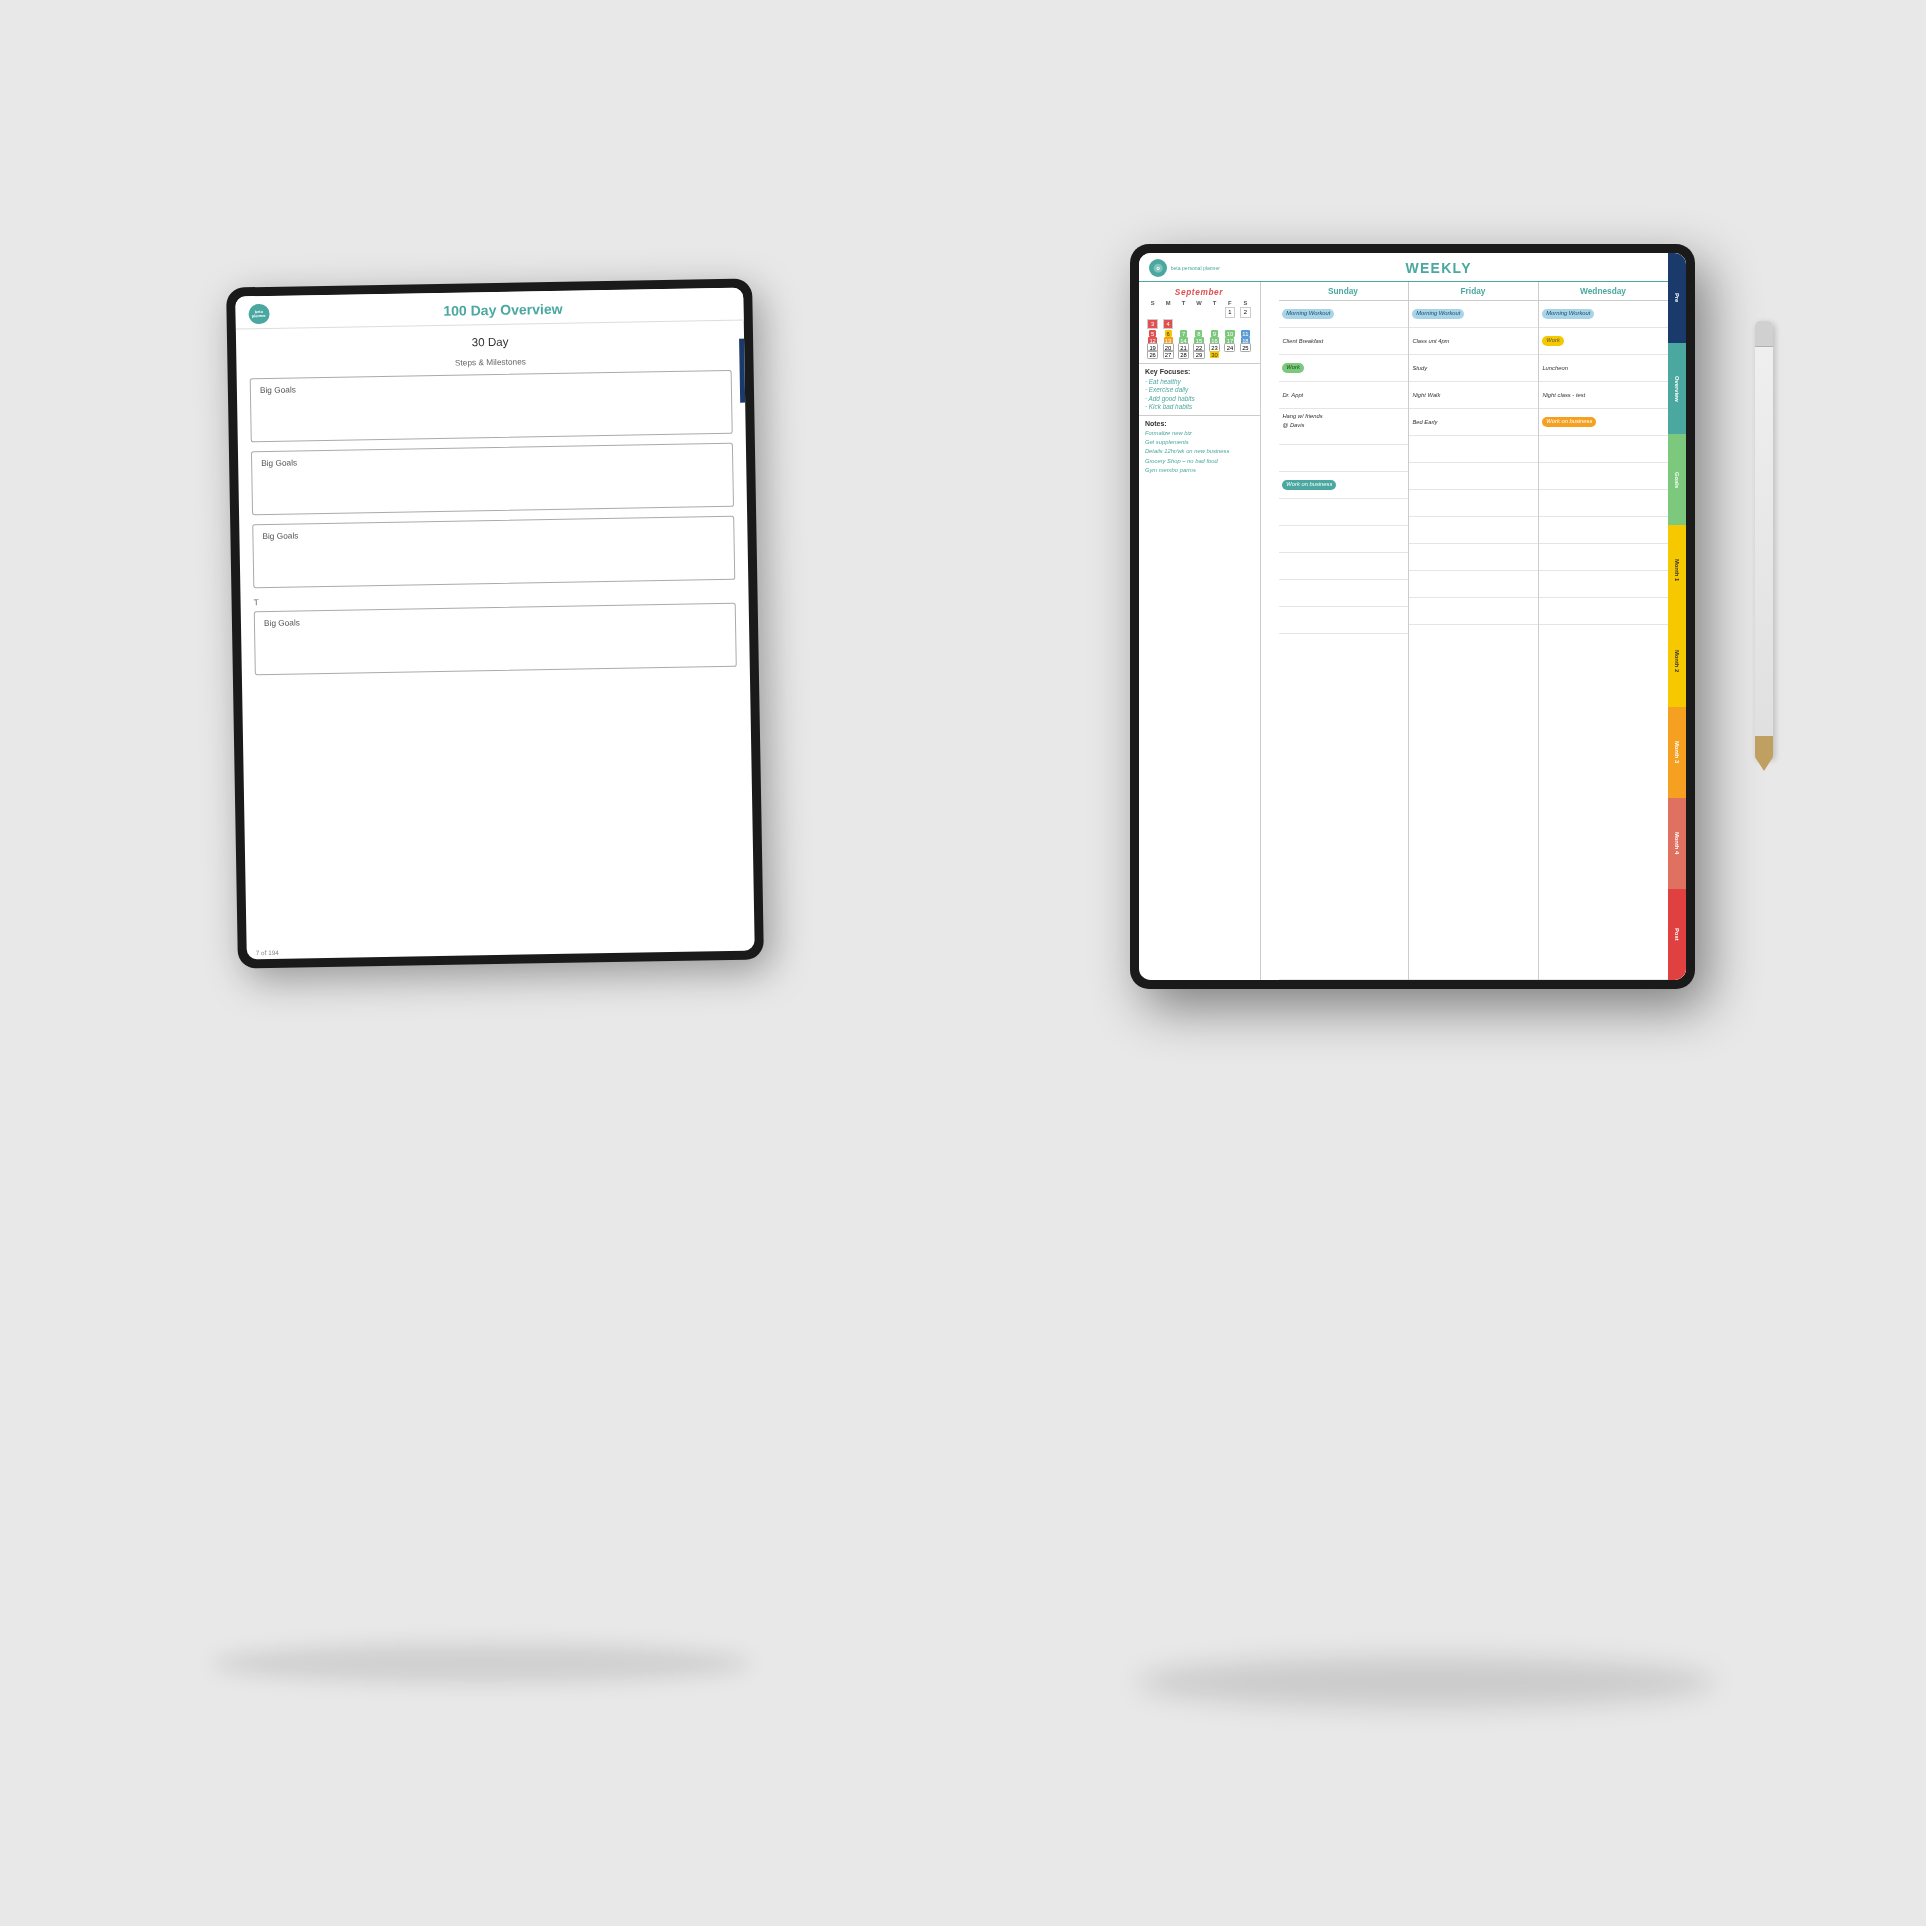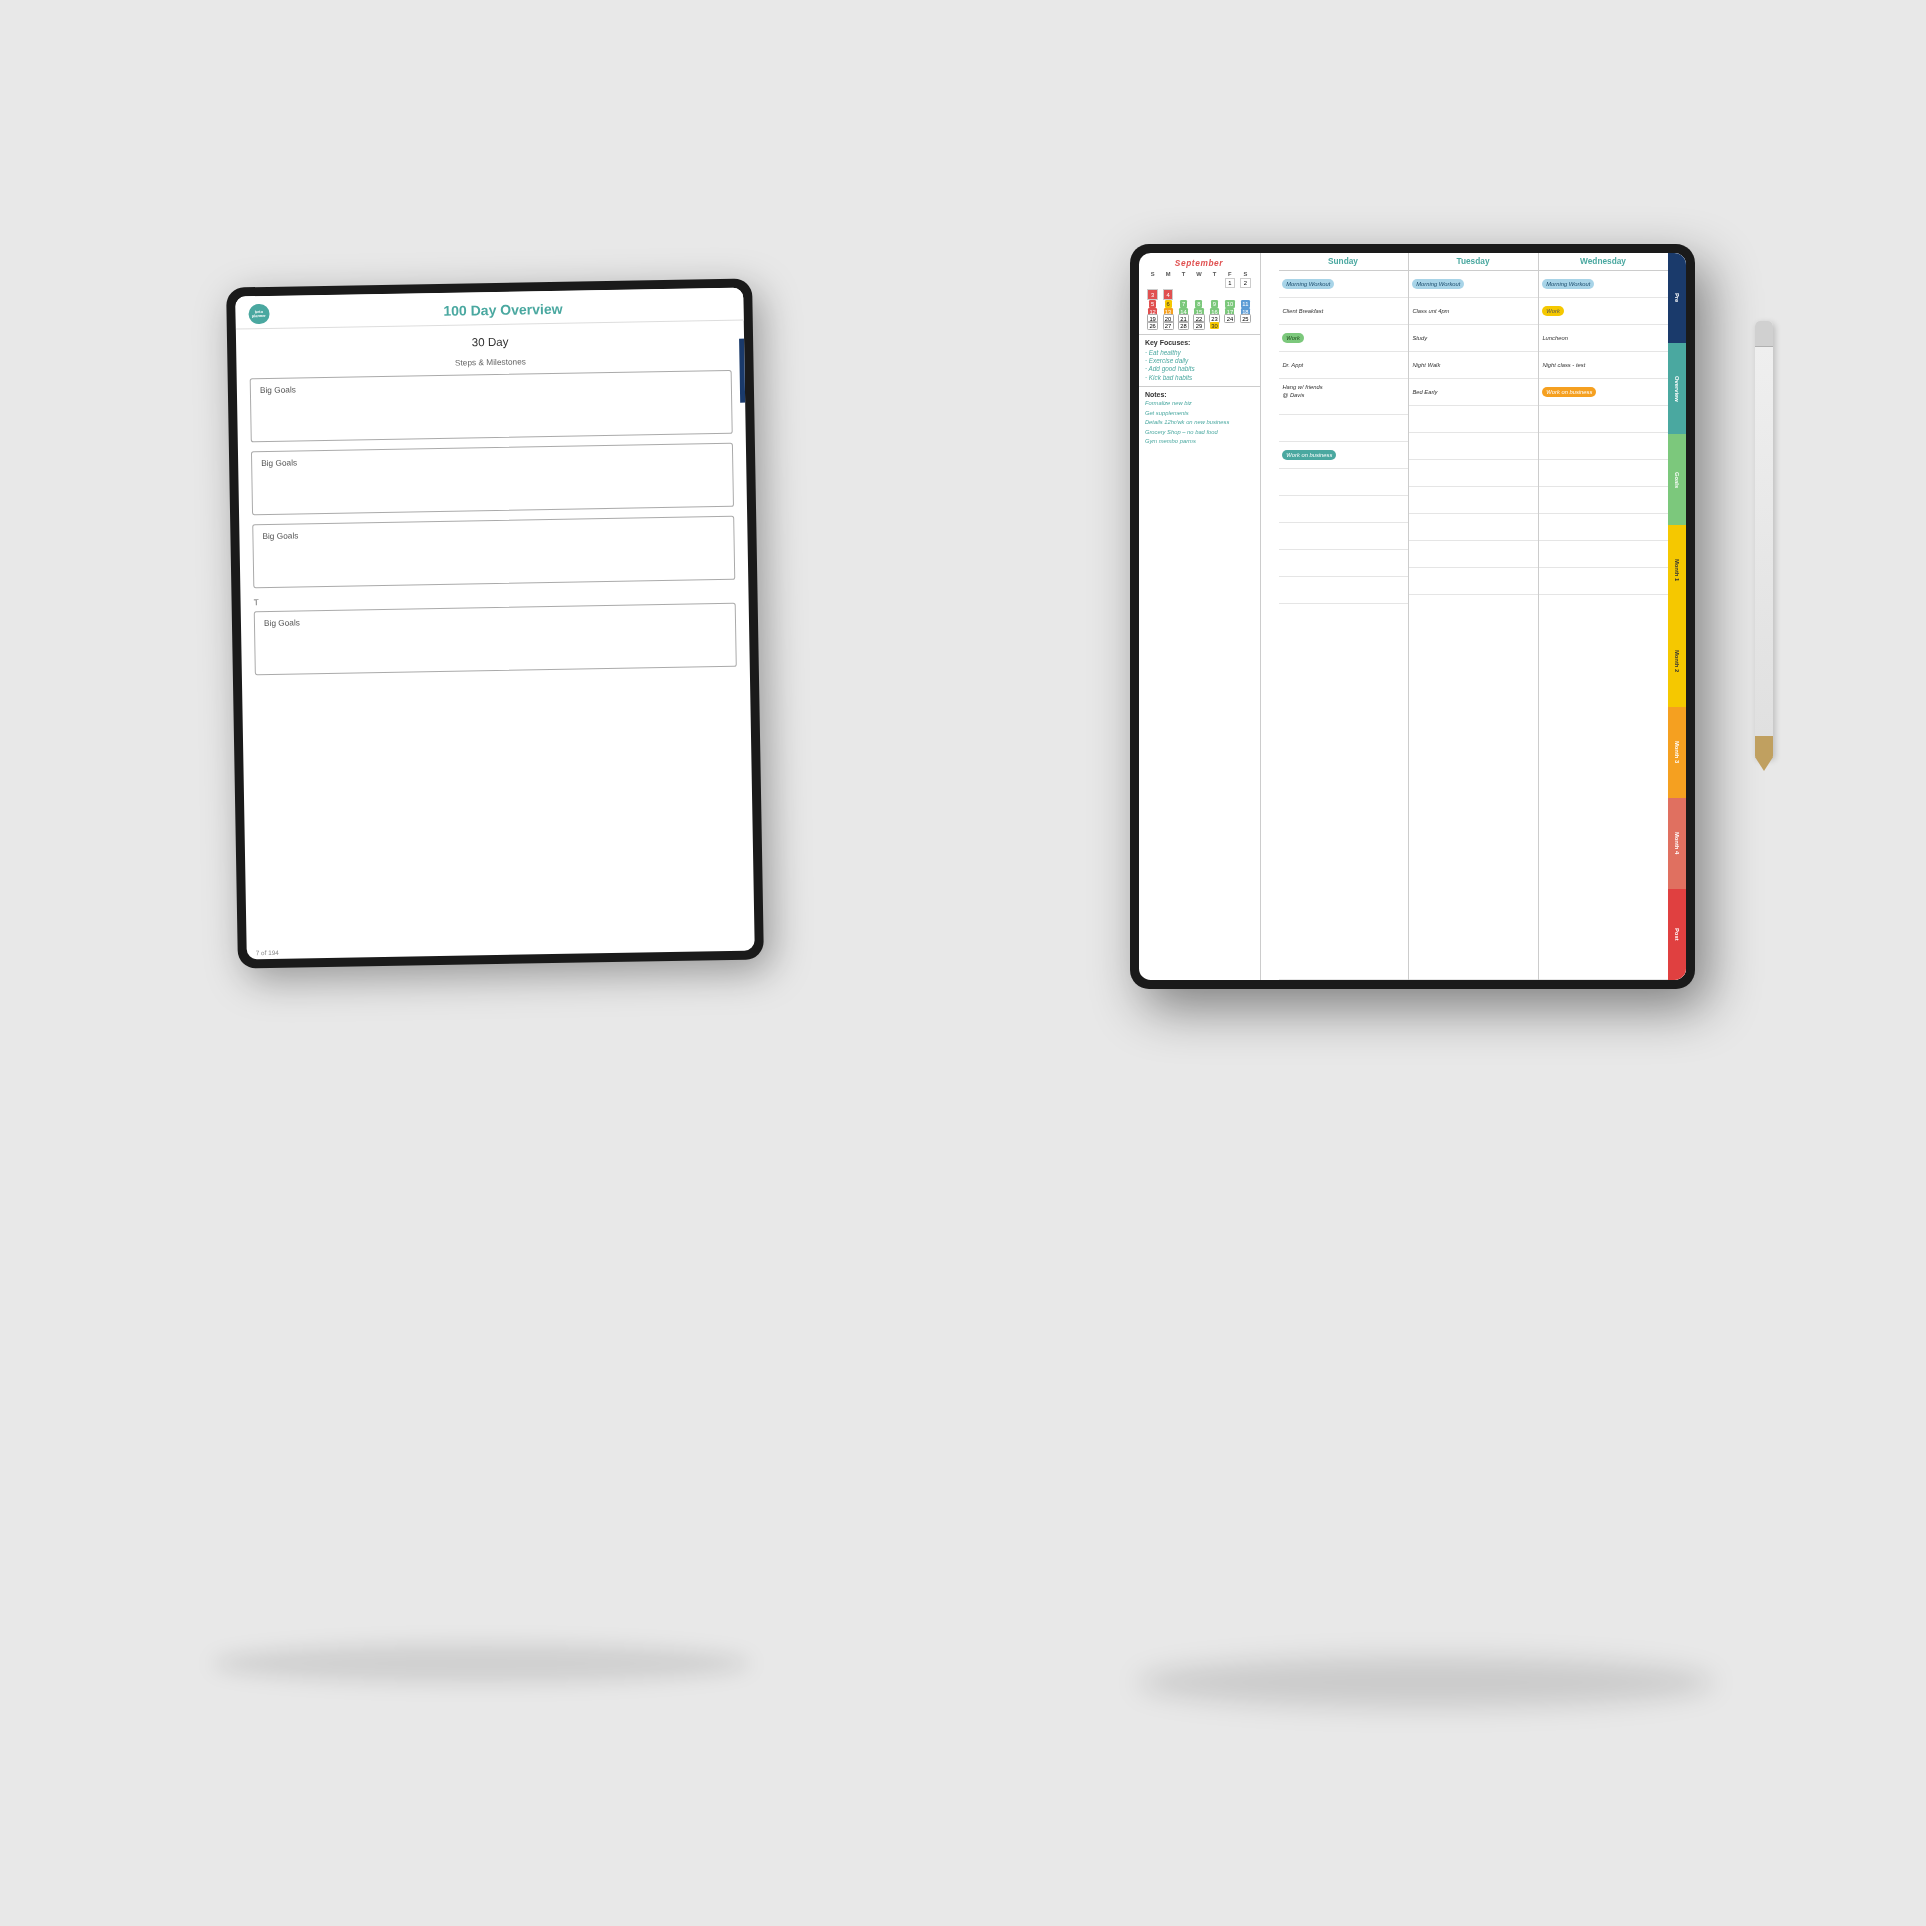--- a/index.html
+++ b/index.html
@@ -444,20 +444,32 @@
 
       <div class="back-page-num">7 of 194</div>
     </div>
   </div>
 
   <div class="tablet-front">
     <div class="tablet-front-screen">
 
       <div class="planner-main">
 
+        <div class="planner-header">
+          <div class="planner-logo-area">
+            <div class="planner-logo">
+              <svg width="10.3" height="10.3" viewBox="0 0 16 16" style="font-size:7px">
+                  <circle cx="8" cy="8" r="7" fill="white" opacity="0.3"></circle>
+                  <text x="8" y="11" font-size="7" text-anchor="middle" fill="white">✿</text>
+                </svg>
+            </div>
+            <div class="planner-logo-text">beta personal planner</div>
+          </div>
+          <div class="planner-title">WEEKLY</div>
+        </div>
 
         <div class="planner-body">
 
           <div class="left-panel">
 
             <div class="calendar-section">
               <div class="cal-month">September</div>
               <table class="cal-grid">
                 <thead>
                   <tr>
@@ -538,21 +550,21 @@
               <div class="note-item">Get supplements</div>
               <div class="note-item">Details 12hr/wk on new business</div>
               <div class="note-item">Grocery Shop – no bad food</div>
               <div class="note-item">Gym membo parms</div>
             </div>
           </div>
 
           <div class="weekly-grid">
             <div class="days-header">
               <div class="day-col-header">Sunday</div>
-              <div class="day-col-header">Tuesday</div>
+              <div class="day-col-header">Friday</div>
               <div class="day-col-header">Wednesday</div>
             </div>
             <div class="days-body">
 
               <div class="day-column">
                 <div class="day-cell">
                   <span class="event-pill pill-blue">Morning Workout</span>
                 </div>
                 <div class="day-cell">
                   <span class="event-text">Client Breakfast</span>

